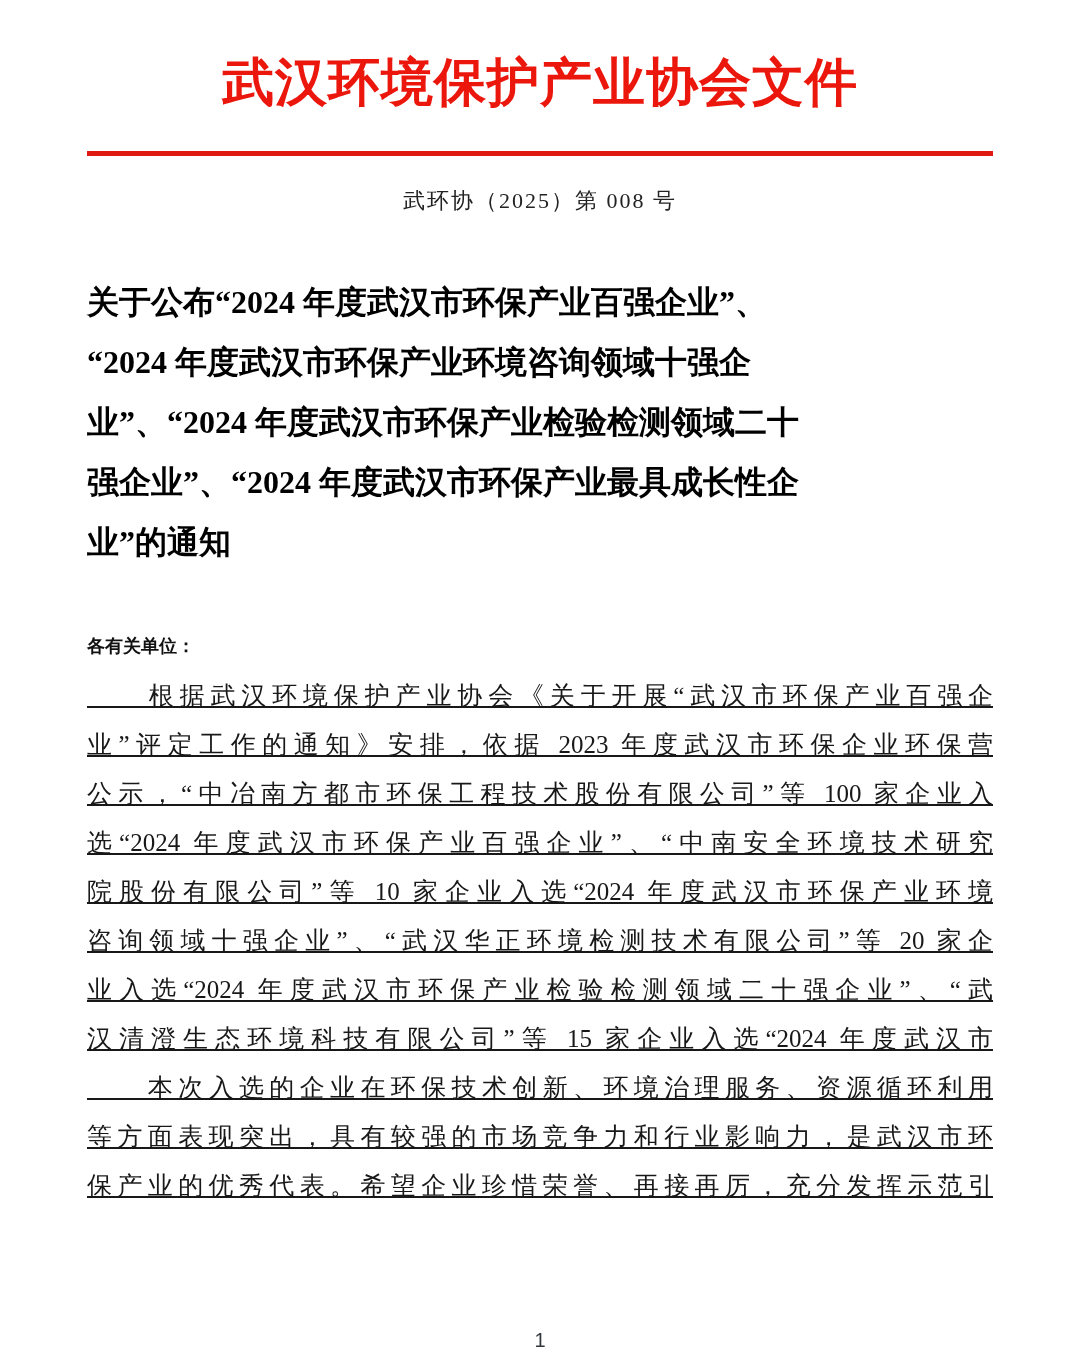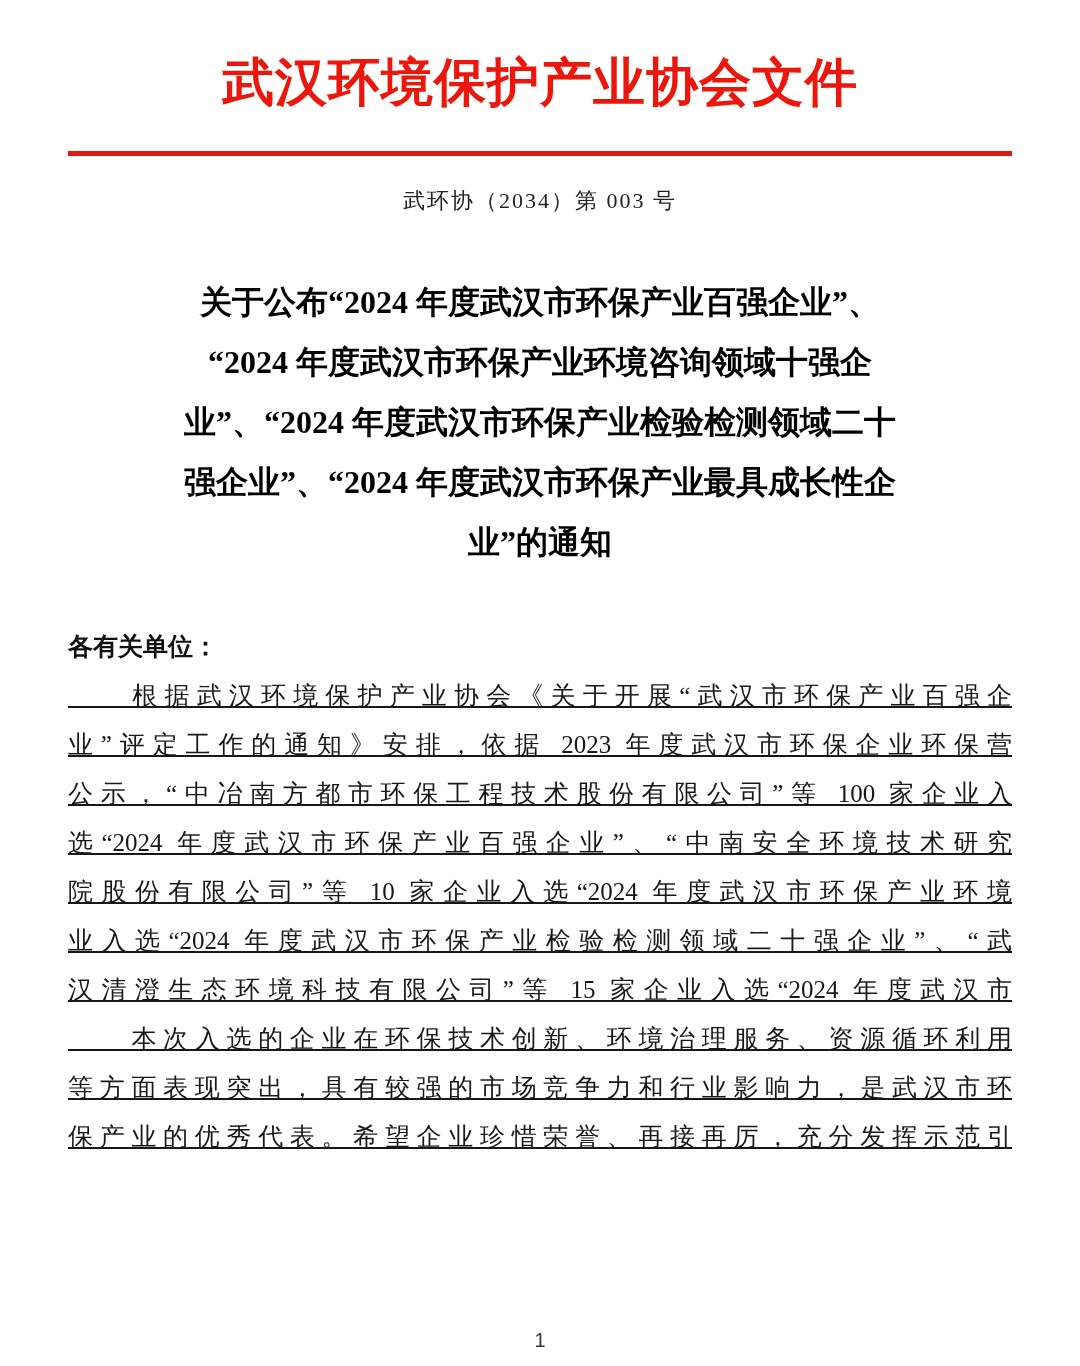--- a/index.html
+++ b/index.html
@@ -7,21 +7,21 @@
     padding: 0;
     background: #ffffff;
   }
   .page {
     position: relative;
     width: 1080px;
     height: 1366px;
     margin: 0 auto;
     background: #ffffff;
     box-sizing: border-box;
-    padding: 0 68px;
+    padding: 0 87px;
     overflow: hidden;
     font-family: "Liberation Serif", "DejaVu Serif", serif;
     color: #1c1c1c;
   }
   .header-title {
     margin-top: 50px;
     text-align: center;
     font-family: "Liberation Serif", "DejaVu Serif", serif;
     font-weight: bold;
     font-size: 52px;
@@ -37,35 +37,35 @@
   }
   .doc-number {
     margin-top: 30px;
     text-align: center;
     font-size: 22px;
     letter-spacing: 2px;
     color: #222222;
   }
   .notice-title {
     margin-top: 56px;
-    text-align: center;
+    text-align: left;
     font-weight: bold;
     font-size: 32px;
     line-height: 60px;
     color: #000000;
     white-space: pre-line;
     font-family: "Liberation Serif", "DejaVu Serif", serif;
   }
   .body-block {
     margin-top: 50px;
   }
   .salutation {
     font-family: "Liberation Sans", "DejaVu Sans", sans-serif;
     font-weight: bold;
-    font-size: 25px;
+    font-size: 18px;
     line-height: 49px;
     color: #111111;
   }
   .body-line {
     font-size: 25px;
     line-height: 49px;
     color: #181818;
     font-family: "Liberation Serif", "DejaVu Serif", serif;
     white-space: nowrap;
     text-decoration: underline;
@@ -88,36 +88,37 @@
 </style>
 </head>
 <body>
 
 <div class="page">
 
   <div class="header-title">武汉环境保护产业协会文件</div>
 
   <div class="red-rule"></div>
 
-  <div class="doc-number">武环协（2034）第 003 号</div>
+  <div class="doc-number">武环协（2025）第 008 号</div>
 
   <div class="notice-title">关于公布“2024 年度武汉市环保产业百强企业”、
 “2024 年度武汉市环保产业环境咨询领域十强企
 业”、“2024 年度武汉市环保产业检验检测领域二十
 强企业”、“2024 年度武汉市环保产业最具成长性企
 业”的通知</div>
 
   <div class="body-block">
     <div class="salutation">各有关单位：</div>
 
   <div class="body-line full">　　根据武汉环境保护产业协会《关于开展“武汉市环保产业百强企</div>
       <div class="body-line full">业”评定工作的通知》安排，依据 2023 年度武汉市环保企业环保营</div>
       <div class="body-line full">公示，“中冶南方都市环保工程技术股份有限公司”等 100 家企业入</div>
       <div class="body-line full">选“2024 年度武汉市环保产业百强企业”、“中南安全环境技术研究</div>
       <div class="body-line full">院股份有限公司”等 10 家企业入选“2024 年度武汉市环保产业环境</div>
+      <div class="body-line full">咨询领域十强企业”、“武汉华正环境检测技术有限公司”等 20 家企</div>
       <div class="body-line full">业入选“2024 年度武汉市环保产业检验检测领域二十强企业”、“武</div>
       <div class="body-line full">汉清澄生态环境科技有限公司”等 15 家企业入选“2024 年度武汉市</div>
       <div class="body-line full">　　本次入选的企业在环保技术创新、环境治理服务、资源循环利用</div>
       <div class="body-line full">等方面表现突出，具有较强的市场竞争力和行业影响力，是武汉市环</div>
       <div class="body-line full">保产业的优秀代表。希望企业珍惜荣誉、再接再厉，充分发挥示范引</div>
     </div>
 
   <div class="page-number">1</div>
 
 </div>

